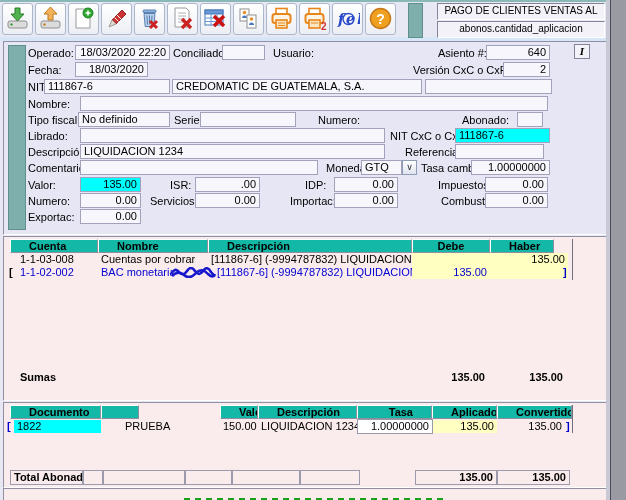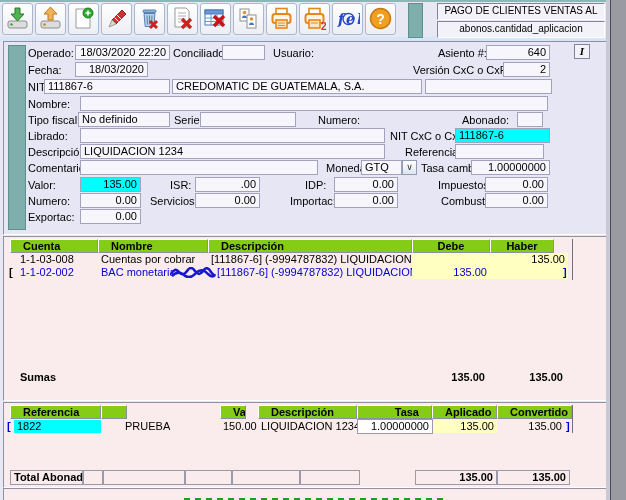--- a/index.html
+++ b/index.html
@@ -27,22 +27,22 @@
   .cyanbg{background:#00FFFF;}
   .pinkbg{background:#F8D2F0;}
   .ibtn{position:absolute;left:574px;top:44px;width:16px;height:15px;background:#F2F2F8;
         border:1px solid #83839A;text-align:center;line-height:13px;
         font-family:"Liberation Serif",serif;font-style:italic;font-weight:bold;cursor:pointer;box-sizing:border-box;}
   .drop-btn{position:absolute;width:15px;height:15px;background:linear-gradient(#fff,#dfe4ee);
         border:1px solid #8e9cb4;text-align:center;line-height:12px;font-size:9px;color:#333;cursor:pointer;box-sizing:border-box;}
   
   .grid-panel{position:absolute;left:3px;width:602px;background:#FAECEC;
               border:1px solid;border-color:#9090A2 #ffffff #ffffff #9090A2;}
-  .ghead{position:absolute;height:14px;line-height:12px;font-weight:bold;padding:0 12px;
-         background:#84cc16;border:1px solid;border-color:#FFFFFF #8E8E9E #8E8E9E #FFFFFF;
+  .ghead{position:absolute;height:14px;line-height:12px;font-weight:bold;padding:0 18px;
+         background:#14b8a6;border:1px solid;border-color:#FFFFFF #8E8E9E #8E8E9E #FFFFFF;
          box-sizing:border-box;white-space:nowrap;overflow:hidden;}
   .gcell{position:absolute;height:13px;line-height:13px;padding:0 3px;box-sizing:border-box;
          white-space:nowrap;overflow:hidden;}
   .yellow{background:#FFFFC2;}
   .whitecell{background:#FFFFFF;border:1px solid #9a9aaa;}
   .bluerow{color:#0000D0;}
   .brk{position:absolute;font-weight:bold;height:13px;line-height:13px;}
   .vline{position:absolute;width:1px;background:#70707e;}
   .tcell{position:absolute;height:15px;line-height:13px;padding:0 3px;box-sizing:border-box;
          border:1px solid #9A9AAA;white-space:nowrap;overflow:hidden;}
@@ -258,21 +258,21 @@
     <div class="gcell yellow bluerow num" style="left:412px;top:266px;width:78px">135.00</div>
     <div class="gcell yellow num" style="left:490px;top:266px;width:78px"></div>
     <div class="brk bluerow" style="left:563px;top:266px">]</div>
   </div>
 
   <div class="gcell bold" style="left:17px;top:371px;width:80px">Sumas</div>
   <div class="gcell bold num" style="left:412px;top:371px;width:76px">135.00</div>
   <div class="gcell bold num" style="left:490px;top:371px;width:76px">135.00</div>
 
   <div class="grid-panel" style="top:402px;height:84px"></div>
-  <div class="ghead" style="left:10px;top:405px;width:91px">Referencia</div>
+  <div class="ghead" style="left:10px;top:405px;width:91px">Documento</div>
   <div class="ghead" style="left:101px;top:405px;width:21px"></div>
   <div class="ghead num" style="left:220px;top:405px;width:18px">Valor</div>
   <div class="ghead" style="left:258px;top:405px;width:99px">Descripción</div>
   <div class="ghead num" style="left:357px;top:405px;width:75px">Tasa</div>
   <div class="ghead num" style="left:432px;top:405px;width:65px">Aplicado</div>
   <div class="ghead num" style="left:497px;top:405px;width:75px">Convertido</div>
   <div class="vline" style="left:572px;top:405px;height:28px"></div>
 
   <div>
     <div class="brk bluerow" style="left:7px;top:420px">[</div>

